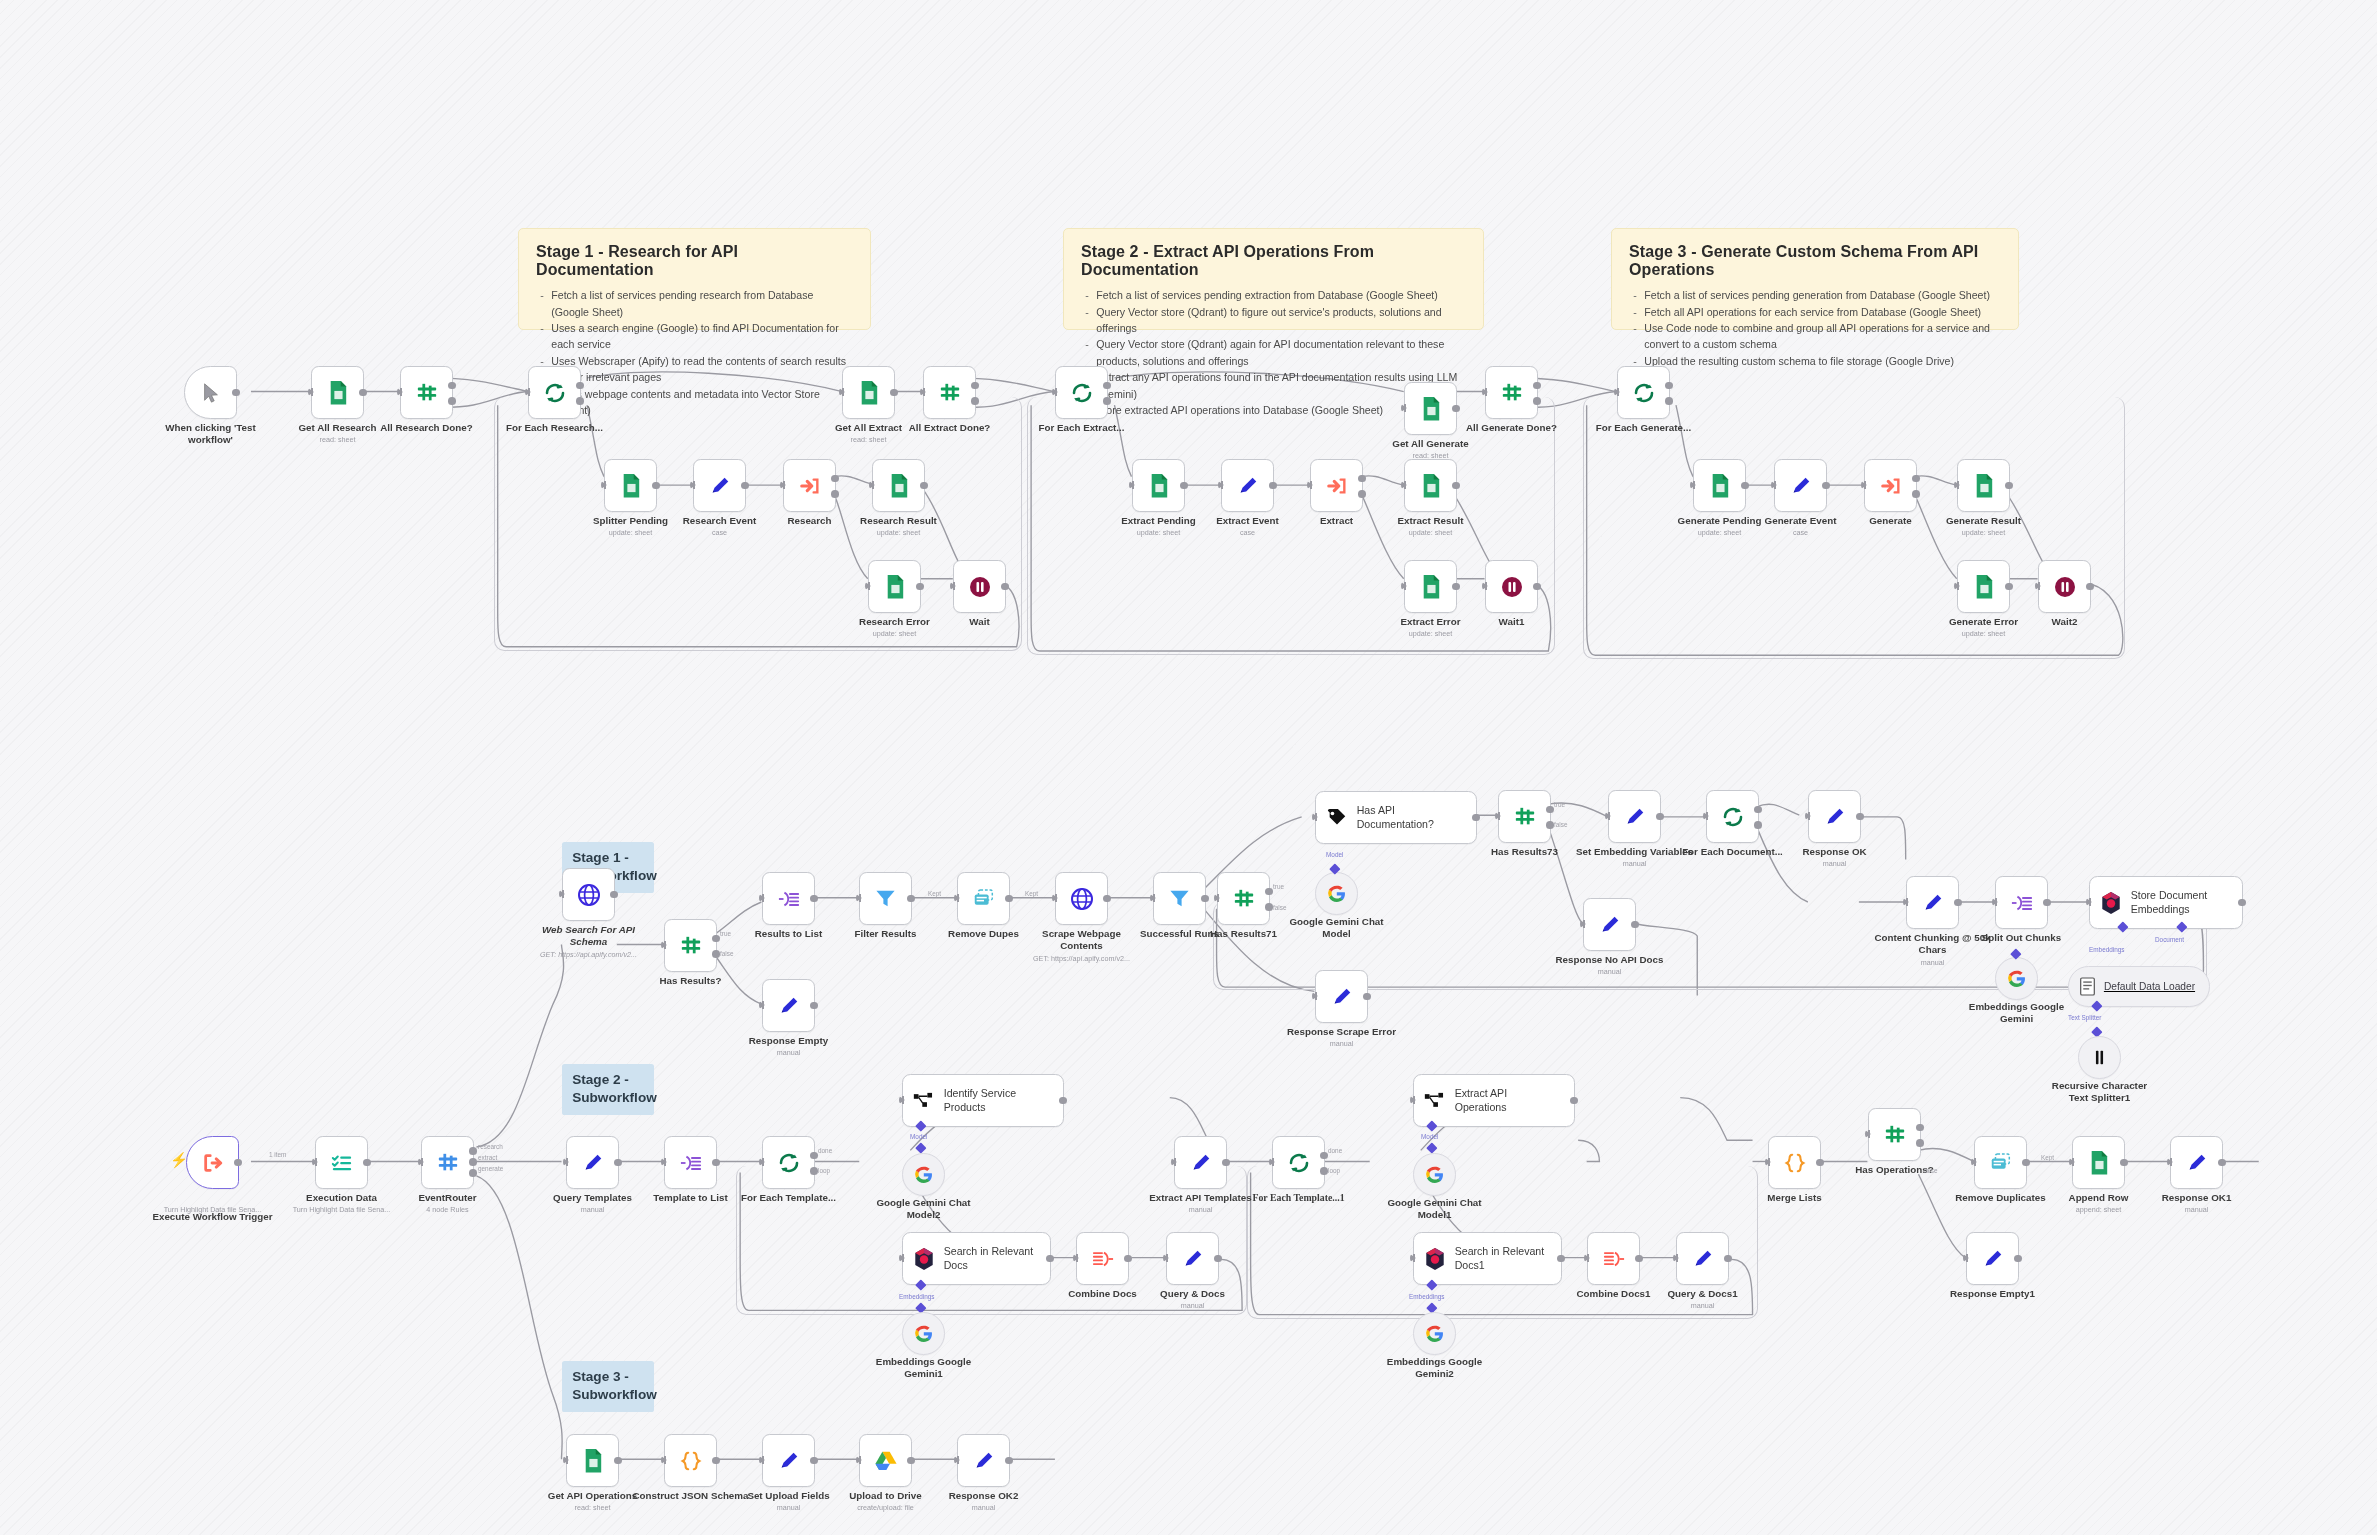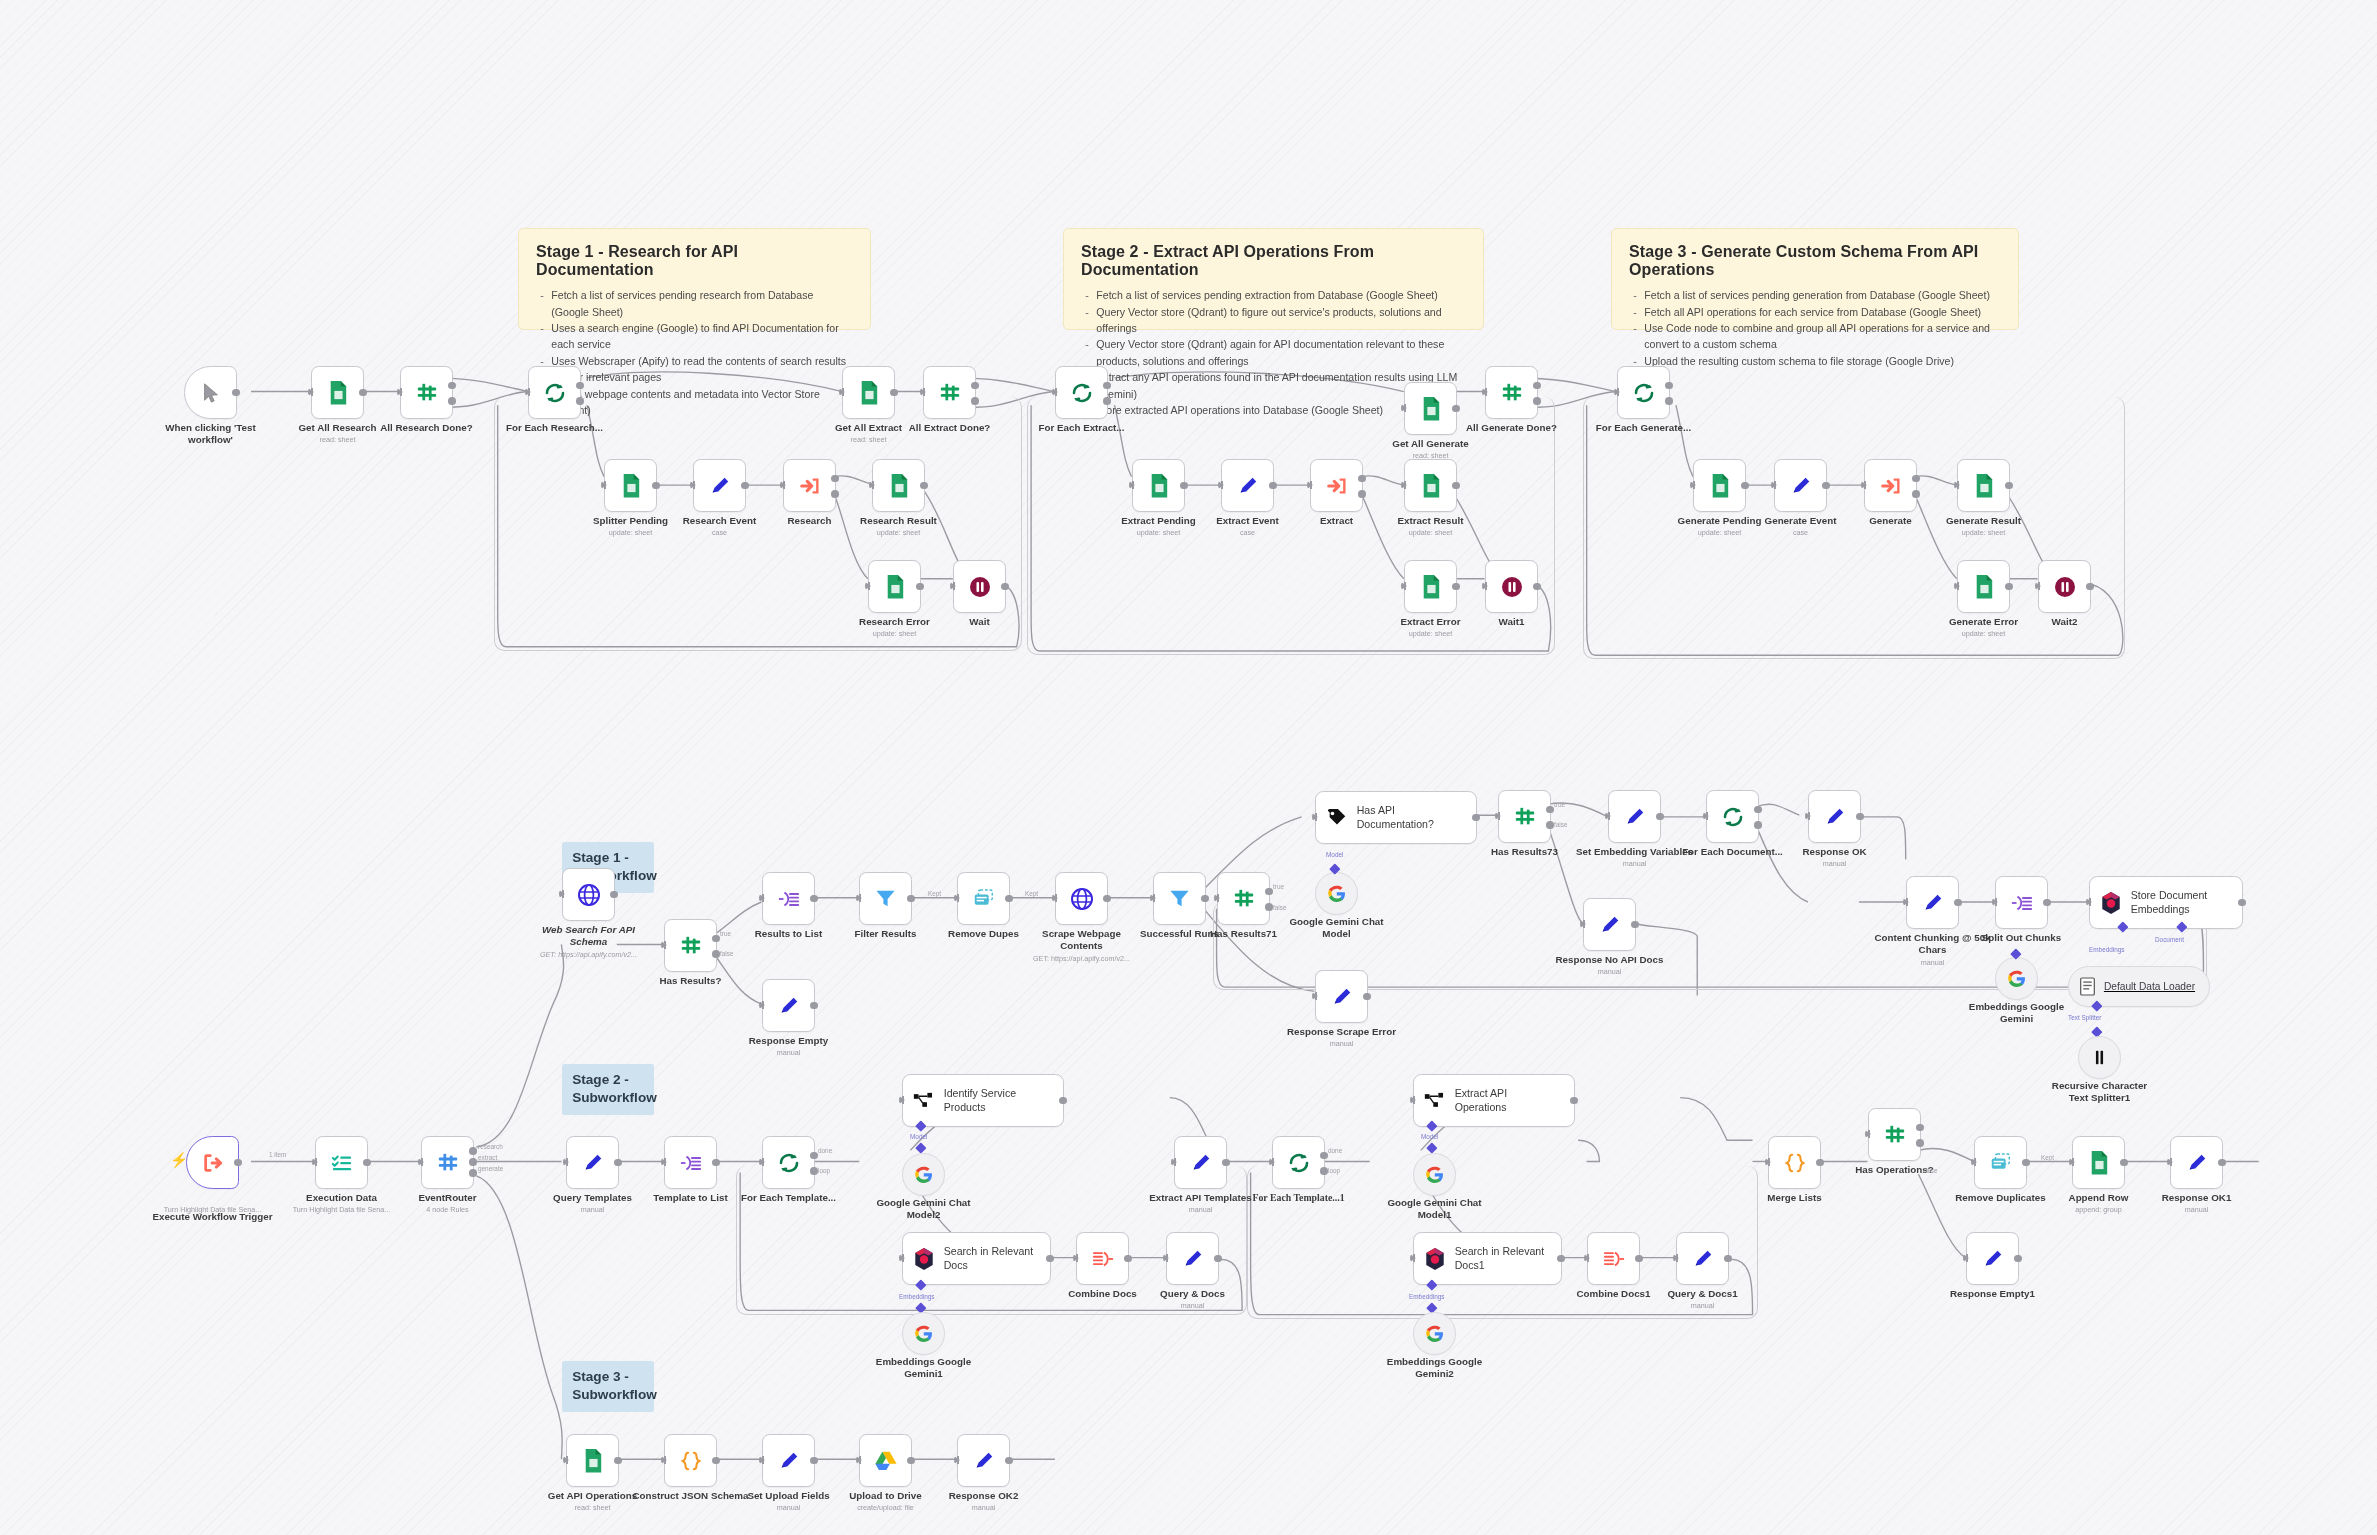--- a/index.html
+++ b/index.html
@@ -1522,21 +1522,21 @@
         <svg class="icon" width="22" height="25.5" viewBox="0 0 24 28">
             <path d="M4 1 h11 l6 6 v20 h-17 z" fill="#21a366"></path>
             <path d="M15 1 l6 6 h-6 z" fill="#107c41"></path>
             <rect x="8" y="12" width="9" height="9" fill="#fff" opacity=".85"></rect>
           </svg>
       </span>
       <span class="port out p-mid"></span>
       <span class="port in p-mid"></span>
     </div>
     <div class="nlabel">Append Row</div>
-    <div class="nsub" style="top:70px;">append: group</div>
+    <div class="nsub" style="top:70px;">append: sheet</div>
   </div>
 
   <div class="node" style="left:2170px;top:1136px;">
     <div class="nbox">
       <span>
         <svg class="icon" width="22" height="22" viewBox="0 0 24 24">
             <path d="M4 19 L6 14 L17 3 L21 7 L10 18 Z" fill="#2b2bd8"></path>
             <path d="M4 19 L6.2 18.3 L5 16.9 Z" fill="#1a1a8a"></path>
           </svg>
       </span>

